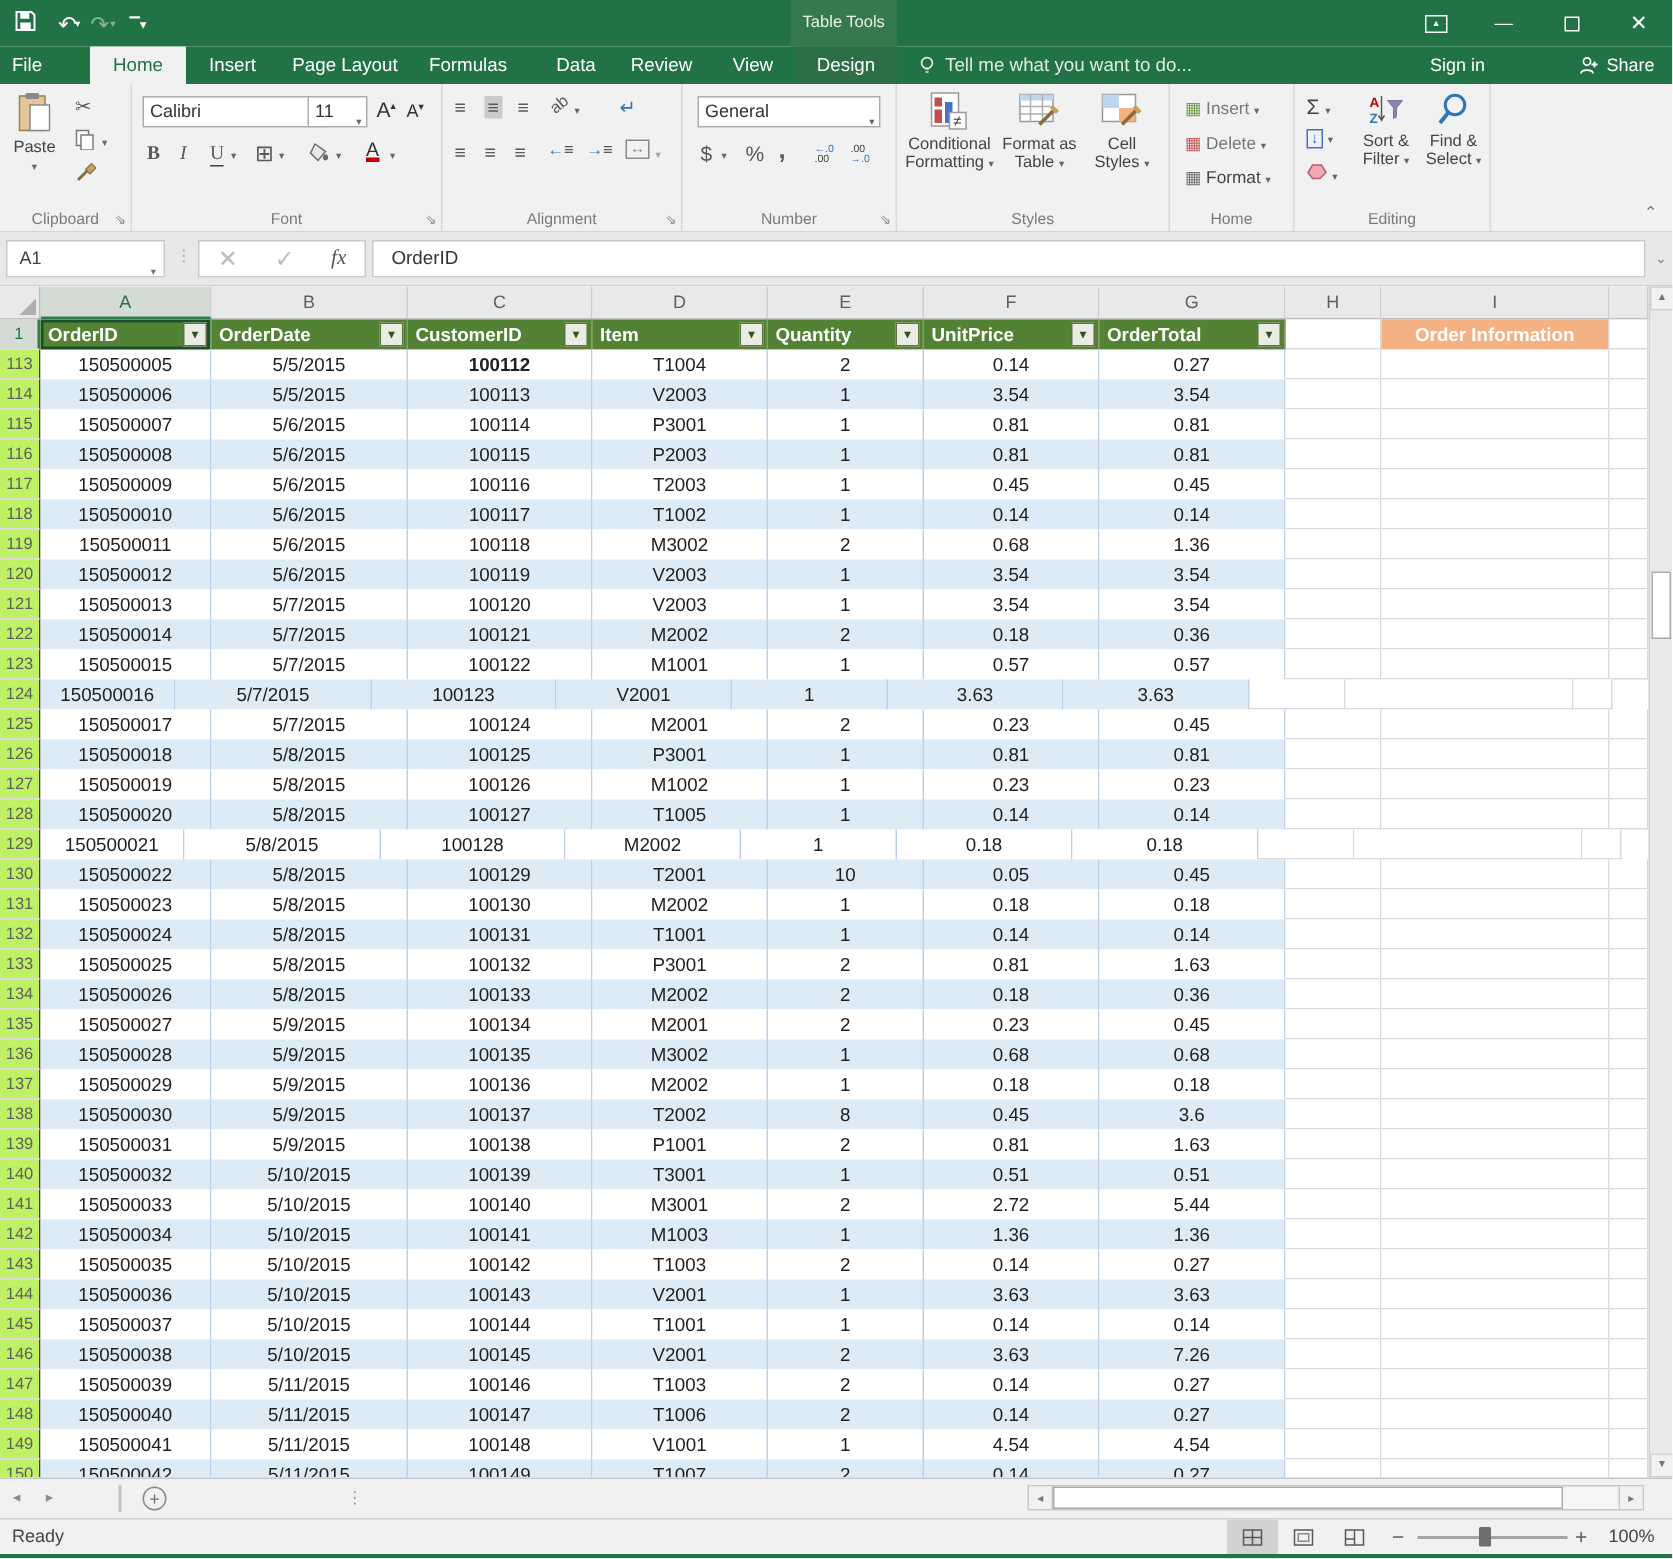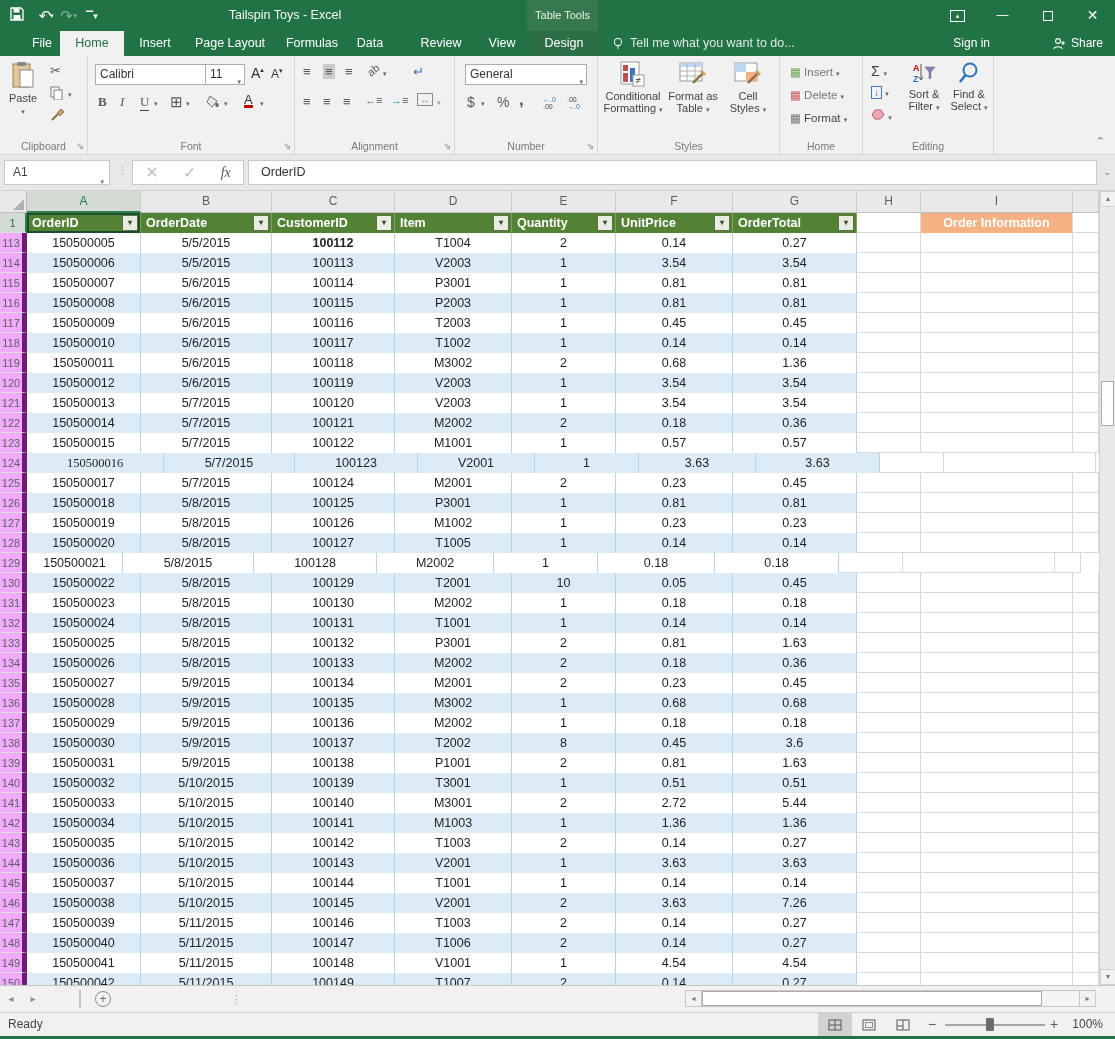--- a/index.html
+++ b/index.html
@@ -59,21 +59,21 @@
   .fexp { position:absolute; right:4px; top:12px; color:#767676; font-size:9px; }
 
   
   .grid { position:absolute; left:0; top:191px; width:1099px; height:794px; background:#fff; overflow:hidden; }
   .colheads { position:absolute; left:0; top:0; height:22px; display:flex; }
   .ch { flex:none; height:22px; line-height:21px; background:#E9E9E9; border-right:1px solid #CDCDCD; border-bottom:1px solid #BFBFBF; font-size:12px; color:#5E5E5E; text-align:center; }
   .ch.sel { background:#D4DAD4; color:#217346; border-bottom:2px solid #2F7D4F; }
   .corner { flex:none; width:27px; height:22px; background:#E9E9E9; border-right:1px solid #BDBDBD; border-bottom:1px solid #BFBFBF; position:relative; }
   .corner:after { content:""; position:absolute; right:2px; bottom:2px; border-left:11px solid transparent; border-bottom:11px solid #AFAFAF; }
   .hdrrow { position:absolute; left:0; top:22px; height:20px; display:flex; }
-  .gut { flex:none; width:27px; height:20px; line-height:20px; background:#f0abfc; border-right:5px solid #701a75; border-bottom:1px solid #DCDCDC; font-size:11px; color:#5F5F5F; text-align:center; }
+  .gut { flex:none; width:27px; height:20px; line-height:20px; background:#bef264; border-right:1px solid #701a75; border-bottom:1px solid #DCDCDC; font-size:11px; color:#5F5F5F; text-align:center; }
   .gut.sel { background:#D4DAD4; color:#217346; border-right:2px solid #2F7D4F; }
   .hc { flex:none; height:20px; line-height:20px; background:#548235; color:#fff; font-weight:bold; font-size:12.5px; text-align:left; padding-left:5px; border-right:1px solid #7EA35C; position:relative; }
   .hc.selcell { box-shadow: inset 0 0 0 2px #1A4F2D; }
   .fbtn { position:absolute; right:2px; top:2px; width:16px; height:16px; line-height:14px; text-align:center; background:#E9ECE3; border:1px solid #5F7243; color:#335021; font-size:8px; }
   .orangecell { flex:none; height:20px; line-height:20px; background:#F4B183; color:#fff; font-weight:bold; font-size:12.5px; text-align:center; border-right:1px solid #D9D9D9; }
   .rows { position:absolute; left:0; top:42px; width:1099px; height:752px; overflow:hidden; }
   .drow { display:flex; height:20px; }
   .c { flex:none; height:20px; line-height:20px; font-size:12.5px; text-align:center; color:#1F1F1F; border-right:1px solid #BCD1E7; overflow:hidden; background:#fff; }
   .c.band { background:#DDEBF7; }
   .c.plain { border-right:1px solid #D9D9D9; border-bottom:1px solid #D9D9D9; background:#fff; }
@@ -122,37 +122,36 @@
             <rect x="3.5" y="1.5" width="6" height="4" fill="#fff"></rect>
             <rect x="3.5" y="8" width="7" height="5" fill="#fff"></rect>
           </svg>
       </span>
       <span class="qbtn" style="width:22px;">↶</span>
       <span class="qdd">▾</span>
       <span class="qbtn dim" style="width:26px;">↷</span>
       <span class="qdd" style="opacity:.45">▾</span>
       <span class="qbtn" style="width:30px;font-size:9px;">▔▾</span>
     </div>
-    <div class="title">Tailspin Toys - Excel</div>
     <div class="ttools">Table Tools</div>
     <div class="winbtns">
       <span class="wbtn"><span class="ribopt">▴</span></span>
       <span class="wbtn">—</span>
       <span class="wbtn"><span class="maxglyph"></span></span>
       <span class="wbtn" style="font-size:14px;">✕</span>
     </div>
   </div>
 
   <div class="tabrow">
-    <span class="rtab" style="left:0;width:36px;margin-left:24px;">File</span>
+    <span class="rtab" style="left:0;width:36px;">File</span>
     <span class="rtab active" style="left:60px;width:64px;">Home</span>
     <span class="rtab" style="left:124px;width:62px;">Insert</span>
     <span class="rtab" style="left:186px;width:88px;">Page Layout</span>
     <span class="rtab" style="left:274px;width:76px;">Formulas</span>
-    <span class="rtab" style="left:341px;width:58px;">Data</span>
+    <span class="rtab" style="left:355px;width:58px;">Data</span>
     <span class="rtab" style="left:408px;width:66px;">Review</span>
     <span class="rtab" style="left:474px;width:56px;">View</span>
     <span class="rtab ctx" style="left:530px;width:68px;">Design</span>
     <span class="tellme">
       <svg width="12" height="14" viewBox="0 0 12 14">
           <circle cx="6" cy="5" r="3.6" fill="none" stroke="#fff" stroke-width="1.1" opacity=".85"></circle>
           <path d="M4.7 9 h2.6 M5 11 h2" stroke="#fff" stroke-width="1.1" opacity=".85"></path>
         </svg>
       <span>Tell me what you want to do...</span>
     </span>
@@ -506,21 +505,21 @@
           <div class="c" style="width: 117px;">M1001</div>
           <div class="c" style="width: 104px;">1</div>
           <div class="c" style="width: 117px;">0.57</div>
           <div class="c" style="width: 124px;">0.57</div>
           <div class="c plain" style="width: 64px;"></div>
           <div class="c plain" style="width: 152px;"></div>
           <div class="c plain" style="width: 26px;"></div>
         </div>
         <div class="drow">
           <div class="gut">124</div>
-          <div class="c band" style="width: 137px; font-family: Liberation Serif, serif;">150500016</div>
+          <div class="c band" style="width: 90px;">150500016</div>
           <div class="c band" style="width: 131px;">5/7/2015</div>
           <div class="c band" style="width: 123px;">100123</div>
           <div class="c band" style="width: 117px;">V2001</div>
           <div class="c band" style="width: 104px;">1</div>
           <div class="c band" style="width: 117px;">3.63</div>
           <div class="c band" style="width: 124px;">3.63</div>
           <div class="c plain" style="width: 64px;"></div>
           <div class="c plain" style="width: 152px;"></div>
           <div class="c plain" style="width: 26px;"></div>
         </div>

